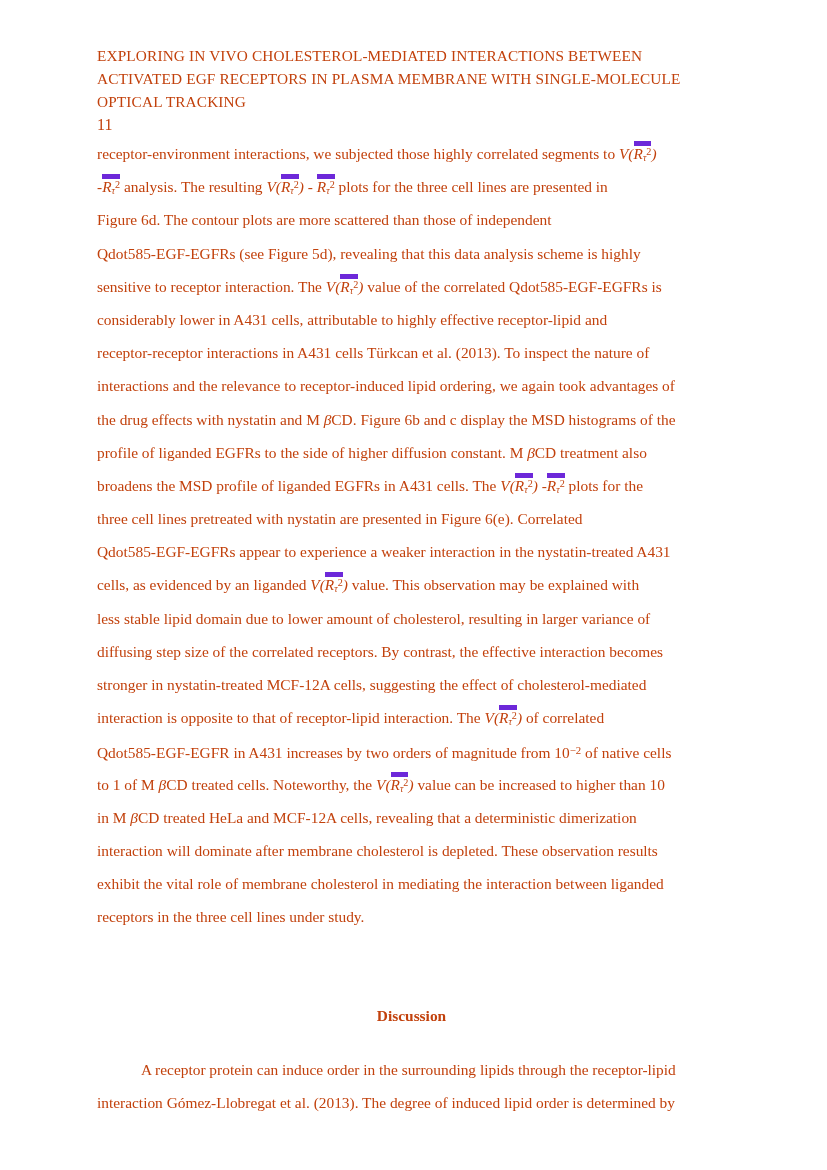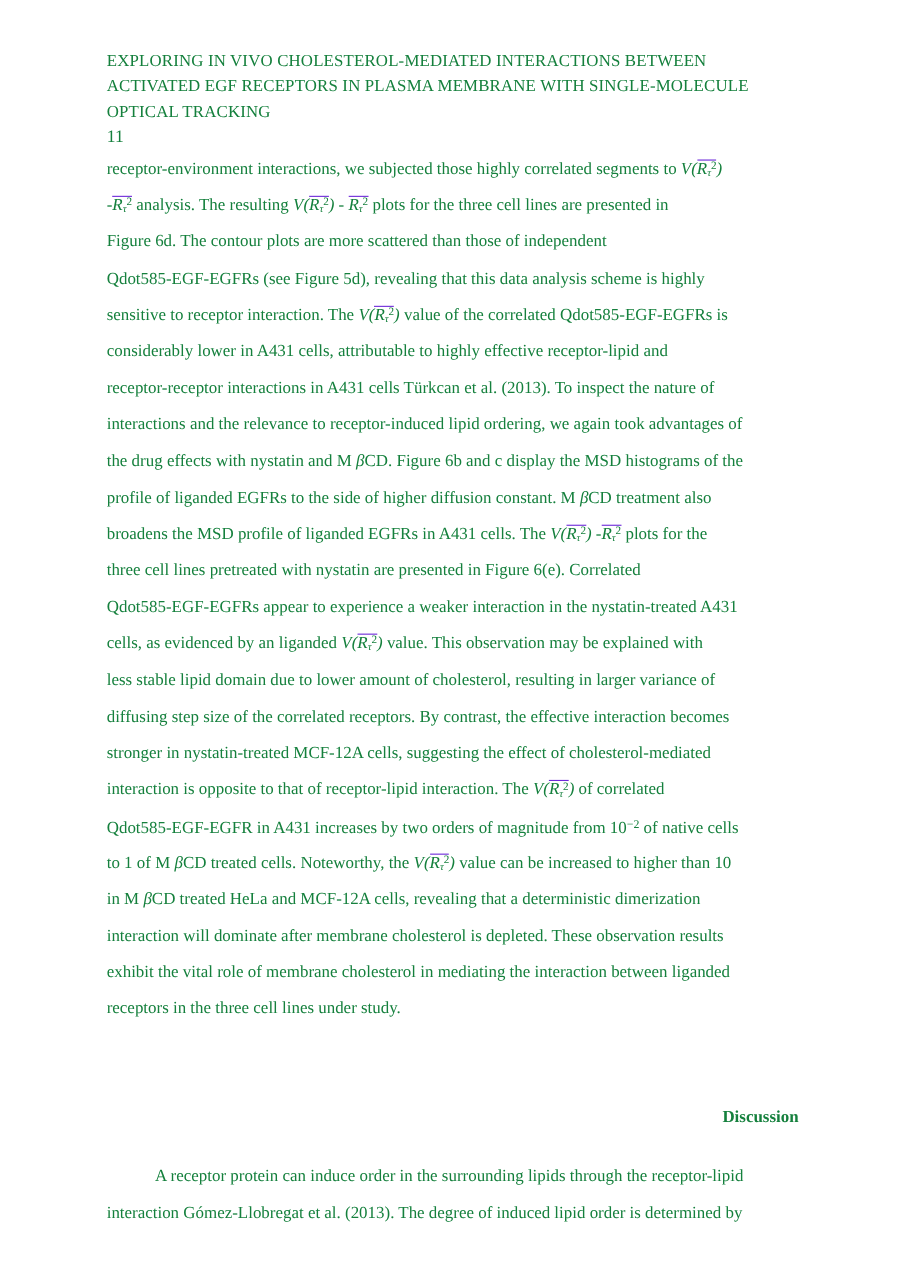--- a/index.html
+++ b/index.html
@@ -6,21 +6,21 @@
     margin: 0;
     padding: 0;
     background: #ffffff;
   }
   .page {
     position: relative;
     width: 827px;
     height: 1170px;
     background: #ffffff;
     font-family: "Liberation Serif", "DejaVu Serif", serif;
-    color: #15803d;
+    color: #c2410c;
     overflow: hidden;
   }
 
   
   .running-head {
     position: absolute;
     left: 97px;
     top: 44px;
     width: 628px;
   }
@@ -55,34 +55,34 @@
     line-height: 33.2px;
     height: 33.2px;
     white-space: nowrap;
   }
   .indent { padding-left: 44px; }
 
   .section-heading {
     font-size: 15.4px;
     line-height: 22px;
     font-weight: bold;
-    text-align: right;
+    text-align: center;
   }
 
   
   .math {
     font-family: "Liberation Serif", "DejaVu Serif", serif;
     font-style: italic;
     white-space: nowrap;
   }
   .mvar { font-style: italic; }
   .mupright { font-style: normal; }
   .ovl {
     display: inline-block;
-    border-top: 1px solid #6d28d9;
+    border-top: 5px solid #6d28d9;
     padding-top: 0px;
     line-height: 1.05;
   }
   sub.tau {
     font-style: italic;
     font-size: 0.62em;
     vertical-align: -0.22em;
     letter-spacing: 0;
   }
   sup.two {

